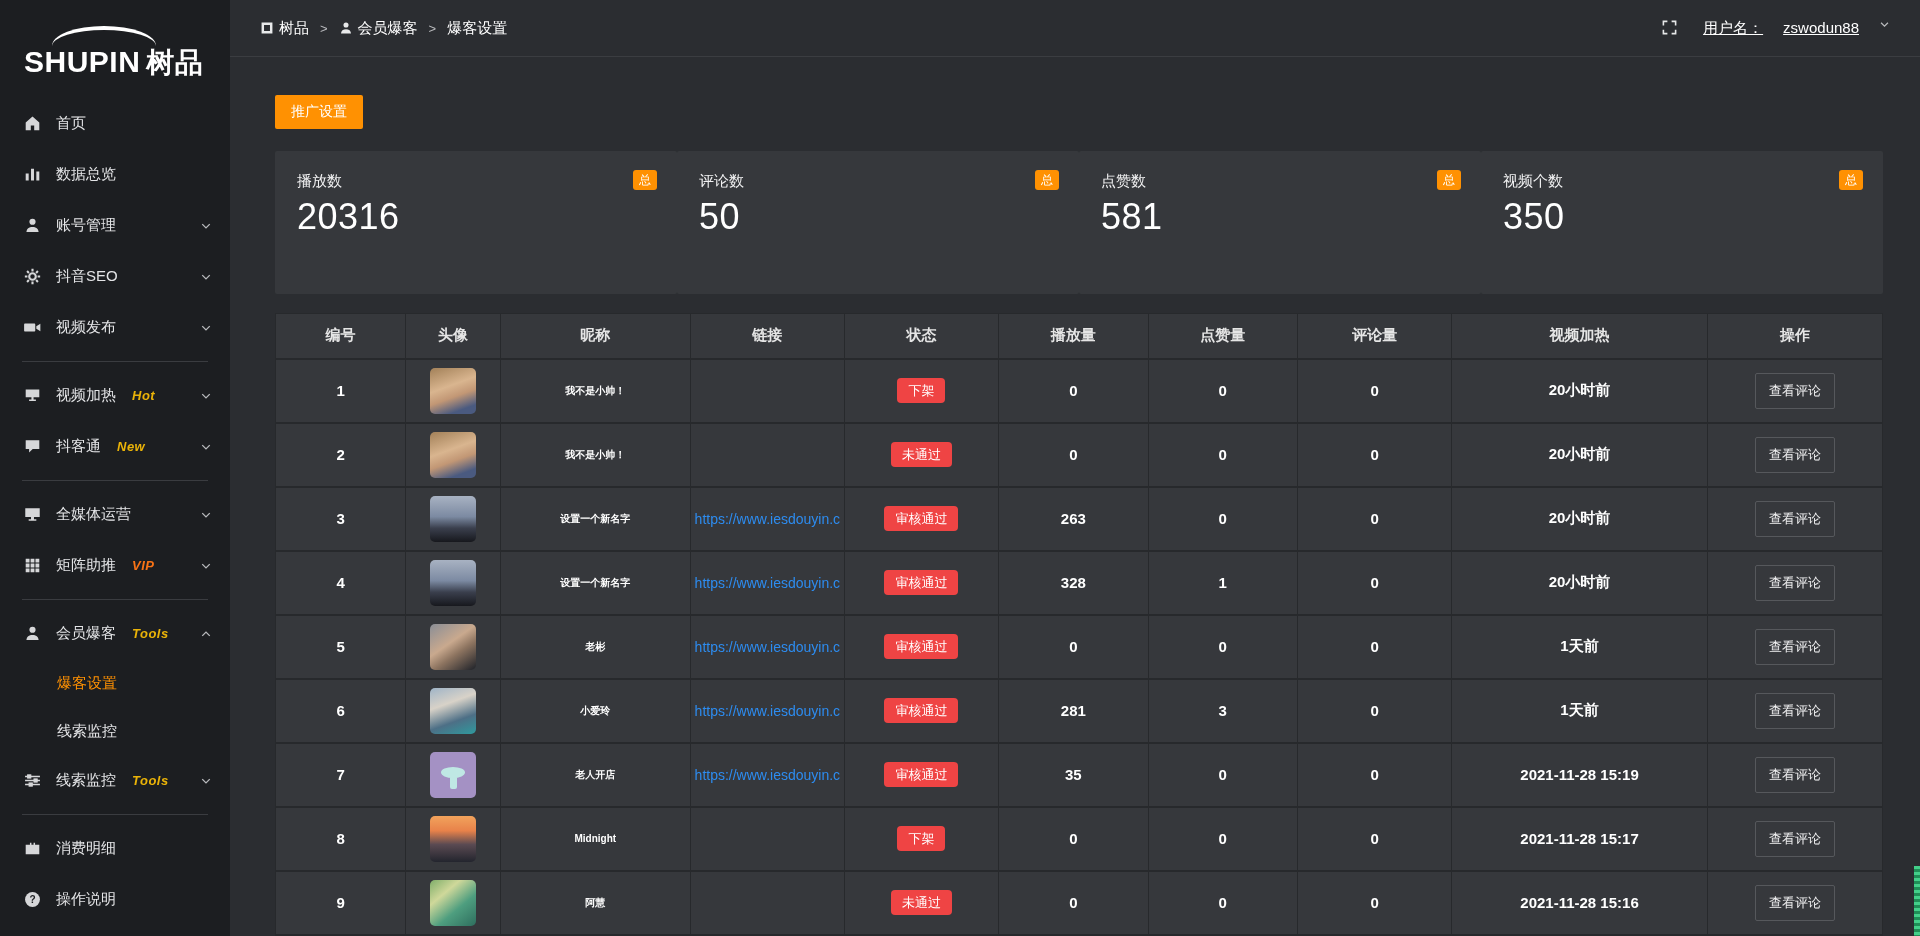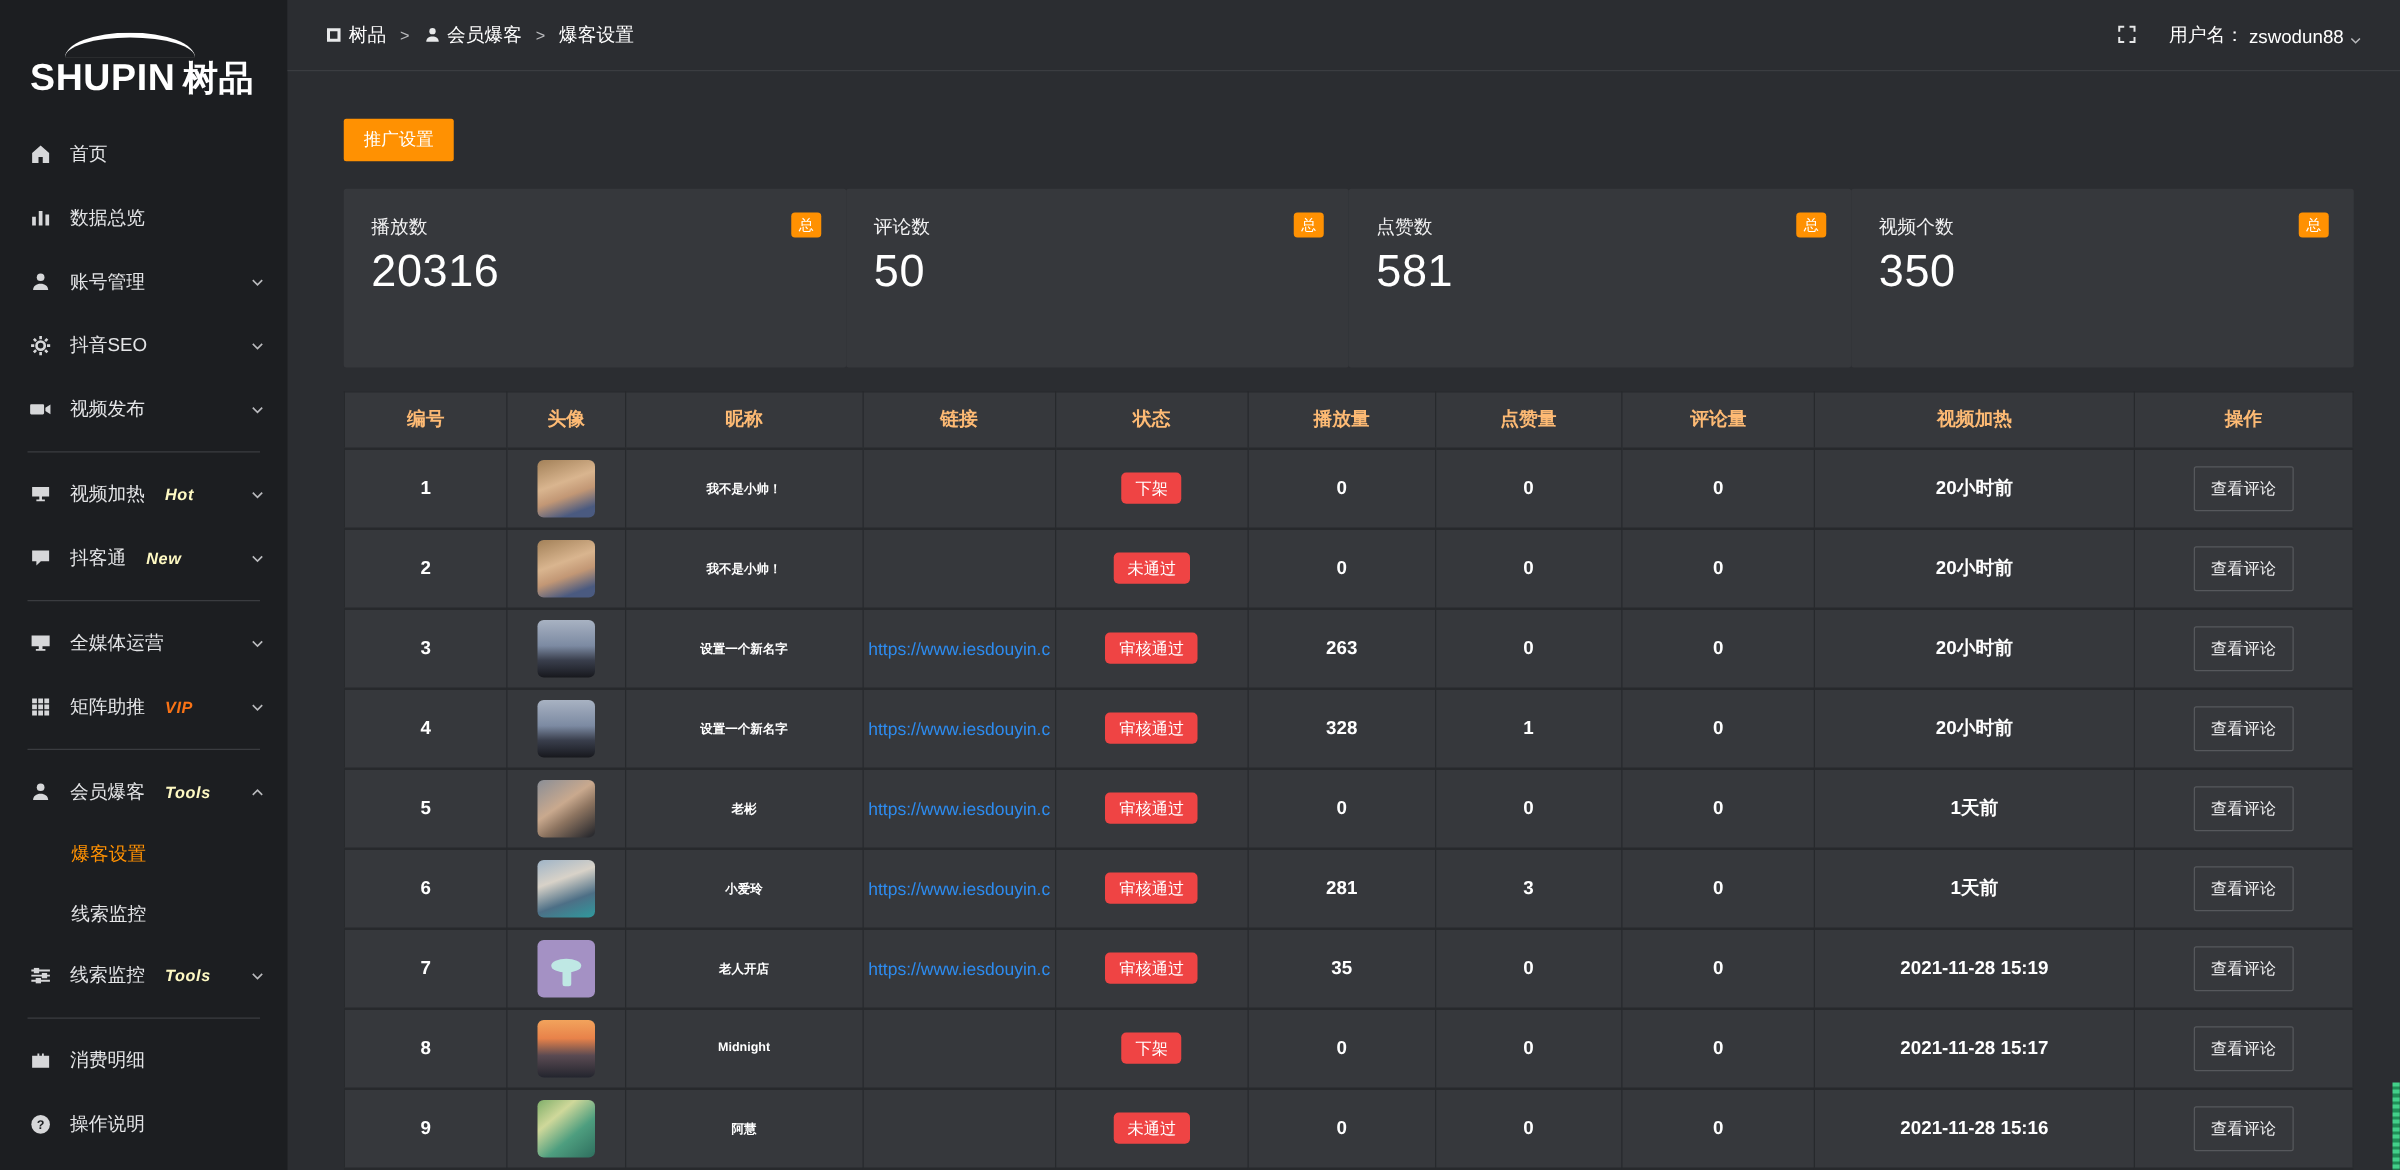--- a/index.html
+++ b/index.html
@@ -16,59 +16,59 @@
   .logo-arc { position:absolute; top:8px; left:52px; width:104px; height:20px;
     border-top:4px solid #fff; border-radius:50% 50% 0 0 / 100% 100% 0 0; }
   .logo-text { font-size:30px; font-weight:bold; letter-spacing:0.5px; white-space:nowrap; }
   .logo-cn { font-size:28px; font-weight:bold; margin-left:6px; }
   .menu { margin-top:10px; }
   .side-item { display:flex; align-items:center; height:51px; padding:0 18px 0 24px;
     font-size:15px; color:#e4e5e7; cursor:pointer; }
   .side-item .s-icon { width:17px; height:17px; margin-right:15px; color:#d6d7d9; display:flex; align-items:center; }
   .side-item .s-icon svg { width:17px; height:17px; }
   .bdg-txt { font-style:italic; font-weight:bold; font-size:13px; margin-left:16px; letter-spacing:.5px; }
-  .bdg-red { color:#fef9c3; }
+  .bdg-red { color:#eab308; }
   .bdg-gold { color:#f97316; }
   .chev { margin-left:auto; color:#b9babd; display:flex; }
   .chev svg { width:12px; height:12px; }
   .side-divider { height:1px; background:#3a3c40; margin:8px 22px; }
   .sub-item { height:48px; display:flex; align-items:center; padding-left:57px;
     font-size:15px; color:#e4e5e7; cursor:pointer; }
   .sub-item.active { color:#ff9102; }
   
   .main { flex:1; display:flex; flex-direction:column; min-width:0; }
   .topbar { height:57px; min-height:57px; display:flex; align-items:center;
     padding:0 30px 0 30px; border-bottom:1px solid #3b3d41; background:#2b2d31; }
   .breadcrumb { display:flex; align-items:center; font-size:15px; color:#fff; }
   .crumb { display:flex; align-items:center; cursor:pointer; }
   .crumb .c-icon { width:14px; height:14px; margin-right:5px; display:flex; color:#e8e9ea; }
   .crumb .c-icon svg { width:14px; height:14px; }
   .crumb-sep { margin:0 11px; color:#b9babd; font-size:13px; }
   .topbar-right { margin-left:auto; display:flex; align-items:center; gap:24px; }
   .fs-btn { width:18px; height:18px; color:#e6e7e8; cursor:pointer; display:flex; }
   .fs-btn svg { width:17px; height:17px; }
-  .user-box { display:flex; align-items:flex-end; font-size:15px; cursor:pointer; gap:4px; }
+  .user-box { display:flex; align-items:flex-start; font-size:15px; cursor:pointer; gap:20px;text-decoration:underline; }
   .user-box .chev svg { width:11px; height:11px; }
   
   .content { flex:1; padding:0 37px 0 45px; overflow:hidden; }
   .promo-btn { margin-top:38px; background:#ff9102; border:none; color:#fff;
     font-size:14px; padding:8px 16px; border-radius:2px; cursor:pointer;
     font-family:"Liberation Sans", sans-serif; }
   .stats { display:flex; margin-top:22px; }
   .stat-card { flex:1; background:#36383c; border-radius:2px; height:143px;
     padding:21px 22px; position:relative; }
   .stat-label { font-size:15px; color:#f2f2f3; }
   .stat-value { font-size:36px; font-weight:500; margin-top:5px; letter-spacing:.5px; }
   .stat-badge { position:absolute; top:19px; right:20px; background:#ff9102;
     color:#fff; font-size:12px; padding:4px 6px; border-radius:3px; line-height:1; }
   
   .table-wrap { margin-top:19px; }
   table { width:100%; border-collapse:collapse; background:#36383c; table-layout:fixed; }
   th, td { border:1px solid #27292c; text-align:center; padding:0 4px; overflow:hidden; }
-  th { height:45px; font-size:15px; color:#fdba74; font-weight:bold; border-bottom-width:2px; }
+  th { height:45px; font-size:15px; color:#e5e5e5; font-weight:bold; border-bottom-width:2px; }
   td { height:64px; font-size:14px; color:#fff; }
   tr { border-bottom:2px solid #27292c; }
   td.num, td.time, td.no { font-weight:bold; font-size:15px; }
   td.nick { font-weight:bold; font-size:10px; }
   .avatar { width:46px; height:46px; border-radius:5px; margin:0 auto; }
   .av-boy-photo { background:linear-gradient(160deg,#a9875f 5%,#d9b58f 40%,#c29775 60%,#4a5a80 85%); }
   .av-sky-photo { background:linear-gradient(180deg,#a8b2c2 0%,#7c8aa2 45%,#3a3f4d 70%,#17181d 100%); }
   .av-man-photo { background:linear-gradient(145deg,#8a8e96 0%,#c9a98e 42%,#8d7460 62%,#2c2c30 95%); }
   .av-girl-photo { background:linear-gradient(160deg,#9fb4c7 0%,#d8d2c8 35%,#4d6f86 68%,#2f9a9e 100%); }
   .av-cartoon-avatar { background:#a491c4; position:relative; }

